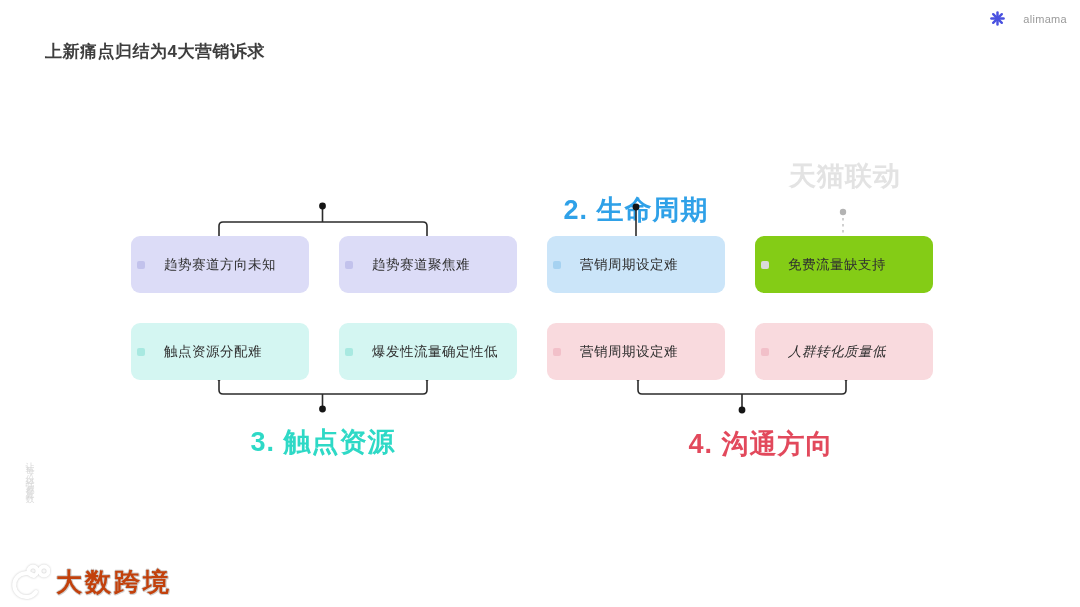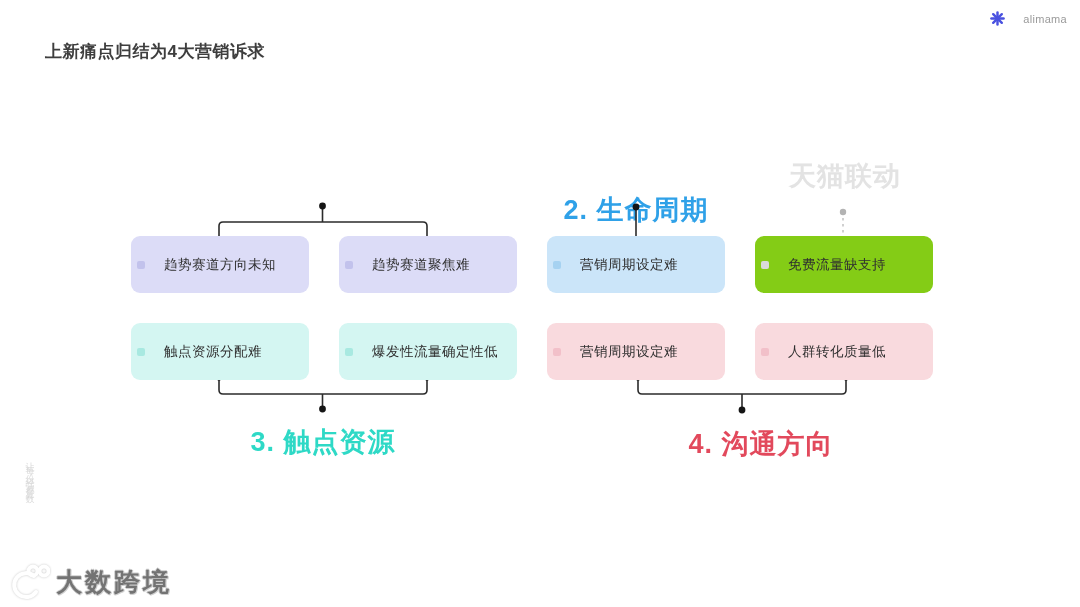--- a/index.html
+++ b/index.html
@@ -25,21 +25,21 @@
   .pain-box .box-label { font-size:13.5px; color:#2f2f2f; white-space:nowrap; letter-spacing:.5px; }
   .row1 { top:236px; } .row2 { top:323px; }
   .col1 { left:131px; } .col2 { left:339px; } .col3 { left:547px; } .col4 { left:755px; }
 
   .connectors { position:absolute; left:0; top:0; width:1080px; height:607px; pointer-events:none; }
 
   .side-slogan { position:absolute; left:23px; top:455px; writing-mode:vertical-rl;
                  font-size:9px; letter-spacing:4px; color:#d9d9d9; }
 
   .watermark { position:absolute; left:6px; top:560px; display:flex; align-items:center; gap:6px; }
-  .wm-text { font-size:26px; font-weight:700; color:#737373; letter-spacing:3px;
+  .wm-text { font-size:26px; font-weight:700; color:#c2410c; letter-spacing:3px;
              text-shadow:1px 0 #cfcfcf,-1px 0 #cfcfcf,0 1px #cfcfcf,0 -1px #cfcfcf,1px 1px #d8d8d8; }
 </style>
 </head>
 <body>
 
 <div class="slide">
 
   <div class="page-title">上新痛点归结为4大营销诉求</div>
 
   <div class="brand">
@@ -116,21 +116,21 @@
     <span class="box-label">触点资源分配难</span>
   </div>
   <div class="pain-box row2 col2" style="background: rgb(212, 246, 242);">
     <span class="bullet" style="background: rgb(168, 233, 225);"></span>
     <span class="box-label">爆发性流量确定性低</span>
   </div>
   <div class="pain-box row2 col3" style="background: rgb(249, 218, 222);">
     <span class="bullet" style="background: rgb(242, 192, 201);"></span>
     <span class="box-label">营销周期设定难</span>
   </div>
-  <div class="pain-box row2 col4" style="background: rgb(249, 218, 222);">
+  <div class="pain-box row2 col4" style="background: rgb(249, 218, 222); font-style: italic;">
     <span class="bullet" style="background: rgb(242, 192, 201);"></span>
     <span class="box-label">人群转化质量低</span>
   </div>
 
   <div class="side-slogan">让每一份经营都算数</div>
 
   <div class="watermark">
     <svg width="44" height="44" viewBox="0 0 44 44" style="filter:drop-shadow(0 0 1px #c8c8c8);">
       <g fill="none" stroke="#ffffff" stroke-width="4" stroke-linecap="round">
         <path d="M28 16 A12 12 0 1 0 30 32"></path>

